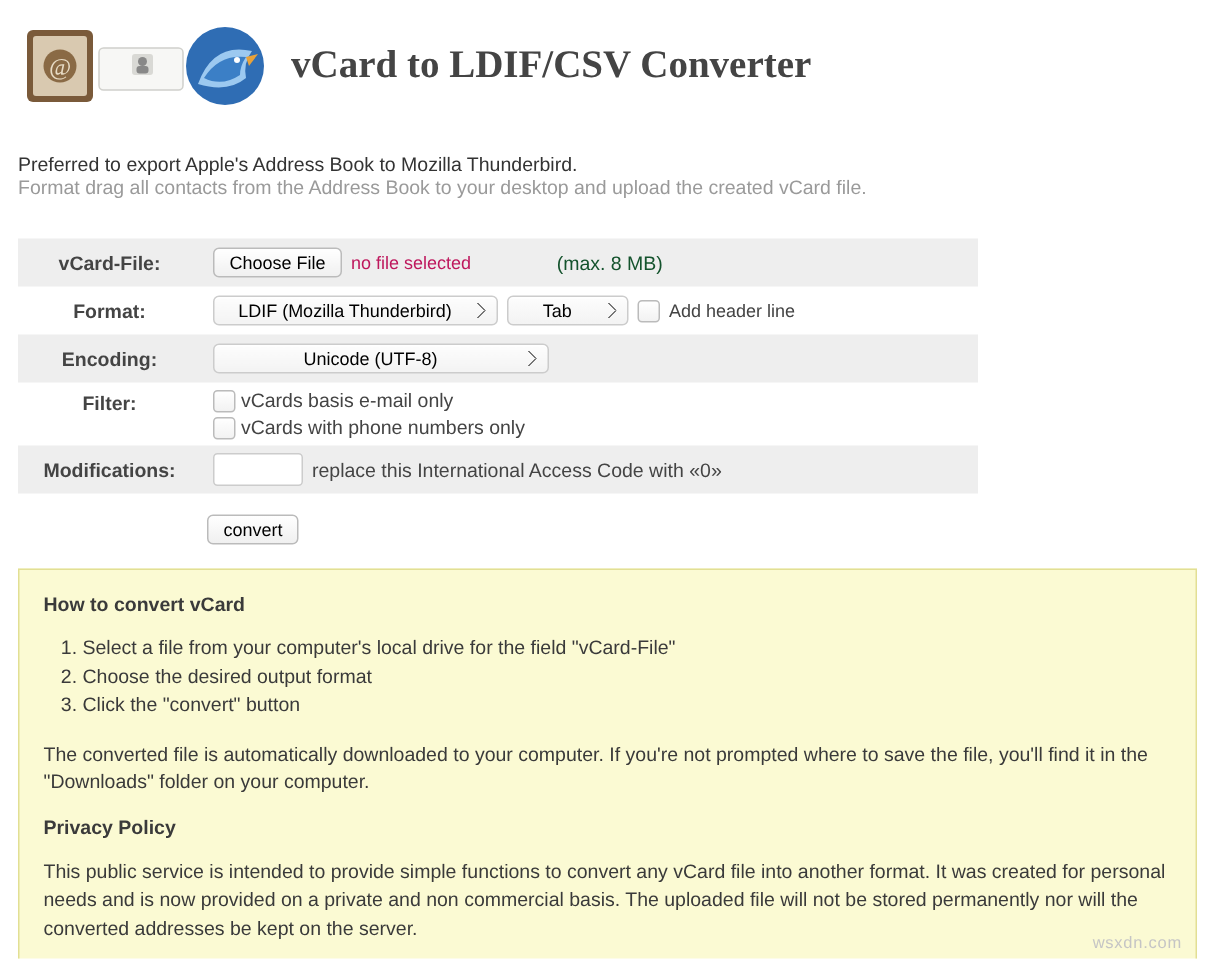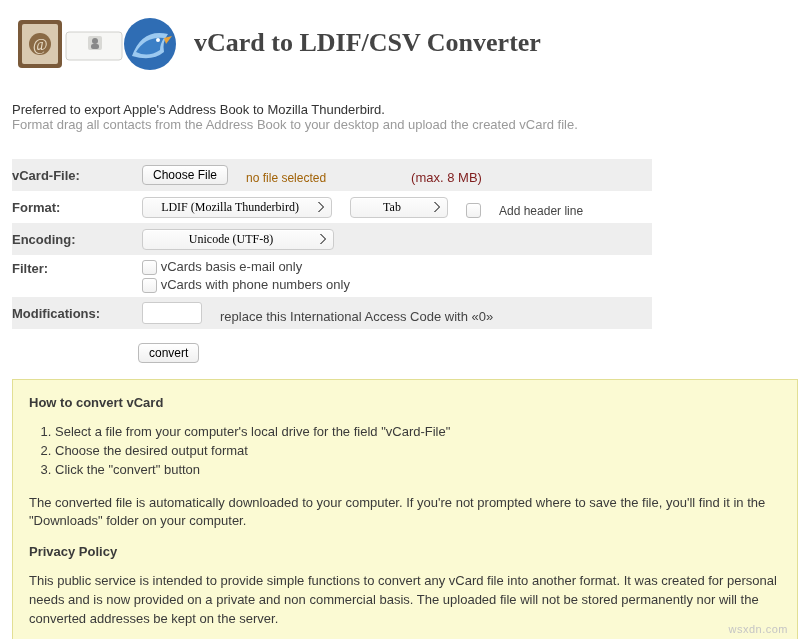--- a/index.html
+++ b/index.html
@@ -51,54 +51,54 @@
     display: flex;
     align-items: center;
     min-height: 28px;
     padding: 2px 0;
   }
   .row.alt {
     background: #eeeeee;
   }
   .label-col {
     width: 122px;
-    text-align: left;
+    text-align: center;
     padding-right: 8px;
     font-weight: bold;
     color: #444;
     font-family: "Lucida Grande", Arial, sans-serif;
   }
   .field-col {
     flex: 1;
     display: flex;
-    align-items: flex-end;
-    gap: 18px;
+    align-items: center;
+    gap: 6px;
     flex-wrap: wrap;
   }
   .native-btn {
     font-family: inherit;
     font-size: 12px;
     padding: 2px 10px;
     border: 1px solid #bbb;
     border-radius: 4px;
     background: linear-gradient(#ffffff, #f0f0f0);
     cursor: pointer;
   }
   .file-status {
-    color: #a16207;
+    color: #be185d;
     font-size: 12px;
   }
   .hint {
-    color: #7f1d1d;
-    margin-left: 67px;
+    color: #14532d;
+    margin-left: 51px;
   }
   .mac-select {
     appearance: none;
     -webkit-appearance: none;
-    font-family: Liberation Serif, serif;
+    font-family: Liberation Sans, sans-serif;
     font-size: 12px;
     padding: 2px 22px 2px 8px;
     border: 1px solid #ccc;
     border-radius: 4px;
     background: linear-gradient(#fdfdfd, #f3f3f3);
     box-shadow: inset 0 1px 0 #fff;
     position: relative;
   }
   .select-wrap {
     position: relative;
@@ -166,22 +166,22 @@
   .watermark {
     position: absolute;
     right: 22px;
     bottom: 4px;
     color: #c5c5c5;
     font-size: 11px;
     letter-spacing: 0.5px;
   }
   .page-wrap { position: relative; width: 810px; height: 639px; overflow: hidden; }
   .sel-format { width: 190px; }
-  .sel-tab { width: 98px; }
-  .sel-enc { width: 192px; }
+  .sel-tab { width: 81px; }
+  .sel-enc { width: 224px; }
 </style>
 </head>
 <body>
 <div class="page-wrap">
 <div class="page">
 
 <div class="header">
   <div class="logo">
     <svg viewBox="0 0 170 70">
 

